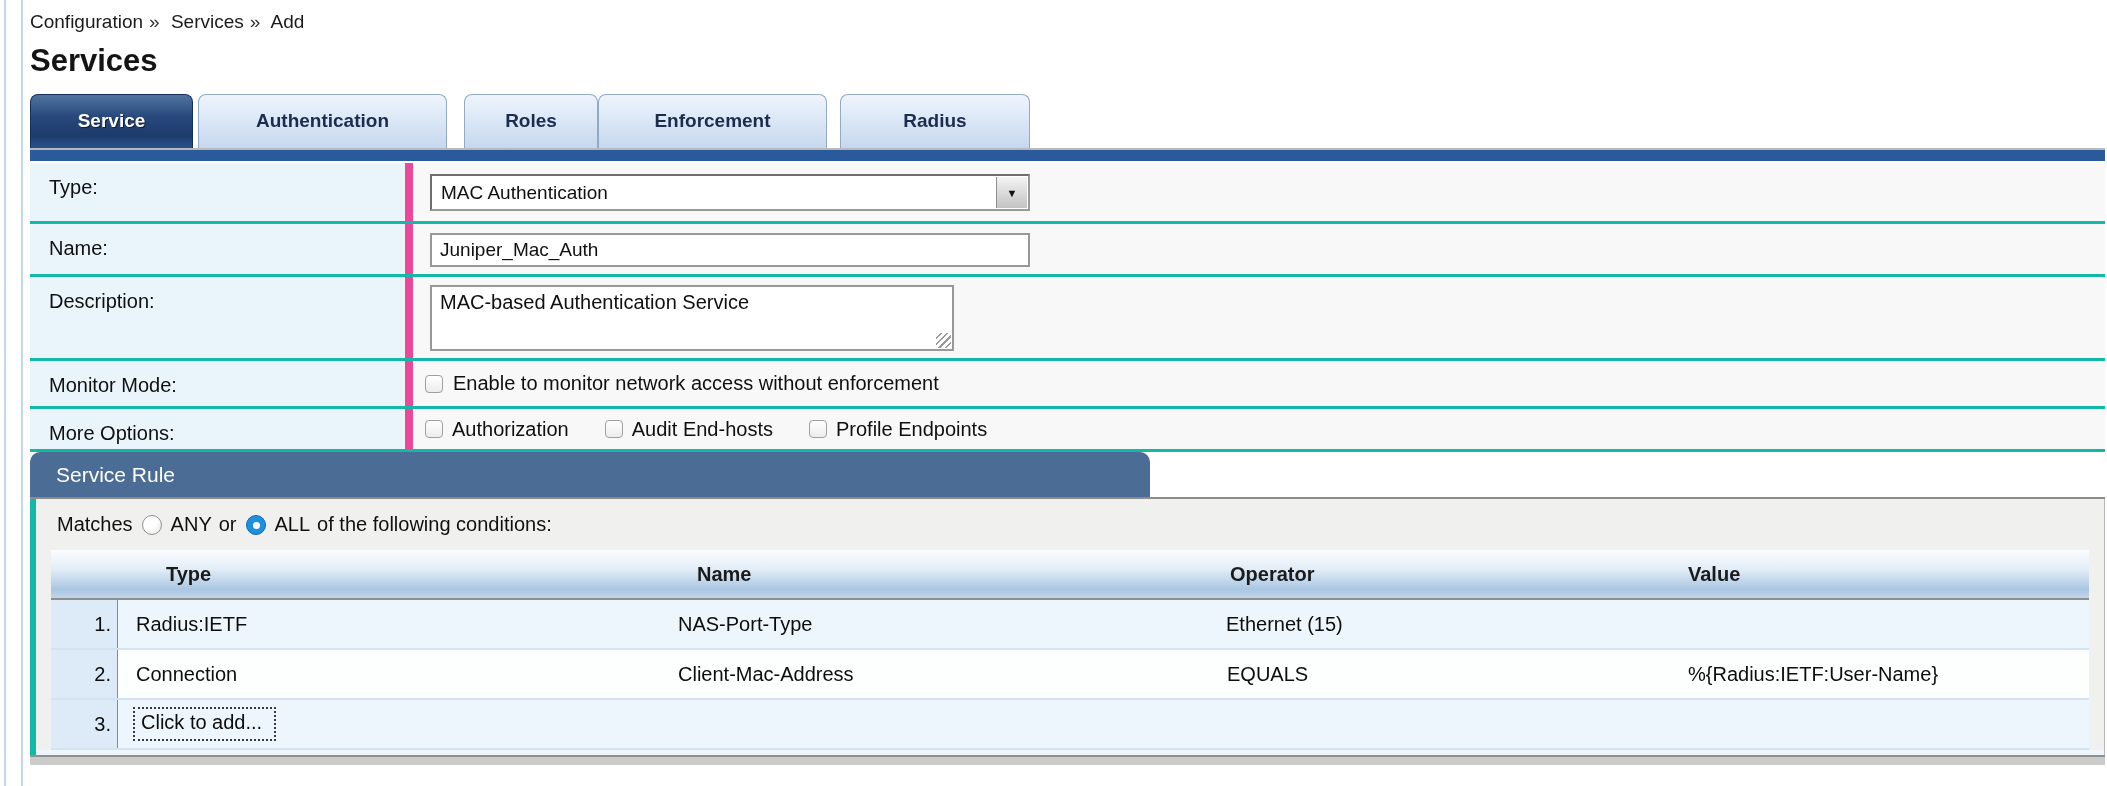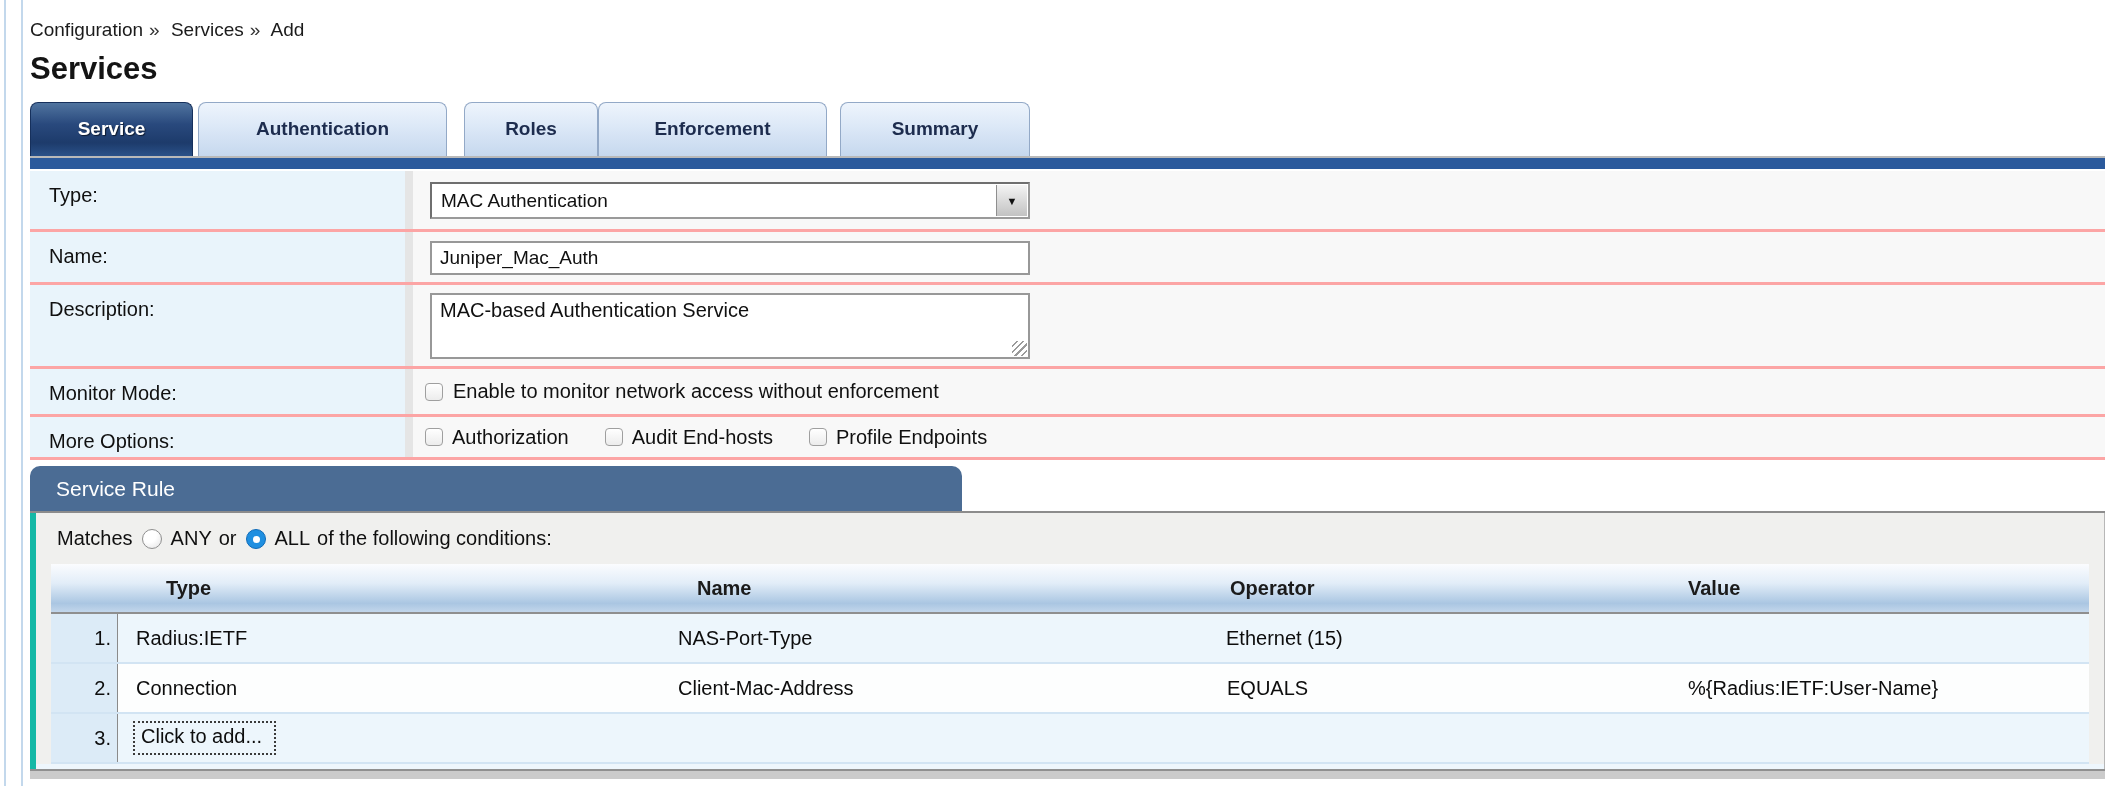--- a/index.html
+++ b/index.html
@@ -4,21 +4,21 @@
 <style>
   * { margin:0; padding:0; box-sizing:border-box; }
   html,body { background:#ffffff; font-family:"Liberation Sans", sans-serif; }
   .screen { position:relative; width:2107px; height:786px; background:#fff; overflow:hidden; }
 
   
   .pane-line { position:absolute; top:0; bottom:0; width:2px; background:#c3d8ec; }
   .pane-line.l1 { left:4px; }
   .pane-line.l2 { left:21px; }
 
-  .content { position:absolute; left:30px; right:2px; top:8px; }
+  .content { position:absolute; left:30px; right:2px; top:0; }
 
   .breadcrumb { padding-top:11px; font-size:19px; color:#1b1b1b; }
   .breadcrumb span { margin-right:6px; }
   .breadcrumb .sep { color:#333; margin-right:6px; }
 
   .page-title { margin-top:10px; font-size:31px; font-weight:600; color:#141414; }
 
   
   .tabs { display:flex; align-items:flex-end; margin-top:14px; height:55px; }
   .tab { height:54px; line-height:52px; text-align:center; font-size:19px; font-weight:bold;
@@ -29,56 +29,56 @@
   .tab.t-service { width:163px; margin-right:5px; }
   .tab.t-auth    { width:249px; margin-right:17px; }
   .tab.t-roles   { width:134px; }
   .tab.t-enf     { width:229px; margin-right:13px; }
   .tab.t-sum     { width:190px; }
 
   .blue-bar { height:13px; background:#2b5a9c; border-top:2px solid #b9b9b9; }
 
   
   .form { margin-top:2px; }
-  .frow { display:flex; column-gap:8px; border-bottom:3px solid #fca5a5; background:#e5e5e5; }
+  .frow { display:flex; column-gap:8px; border-bottom:3px solid #14b8a6; background:#ec4899; }
   .fcell-label { width:375px; background:#e9f4fb; font-size:20px; color:#101010; padding:13px 0 0 19px; }
   .fcell-value { flex:1; background:#f8f8f8; font-size:20px; color:#101010; }
   .frow.r-type { height:61px; }
   .frow.r-name { height:53px; }
   .frow.r-desc { height:84px; }
   .frow.r-mon  { height:48px; }
   .frow.r-more { height:43px; }
 
   
   .select-box { position:relative; margin:11px 0 0 17px; width:600px; height:37px; background:#fff;
                 border:2px solid; border-color:#6f6f6f #9a9a9a #9a9a9a #6f6f6f;
                 display:flex; align-items:center; padding-left:9px; font-size:19px; }
   .select-arrow { position:absolute; right:1px; top:1px; bottom:1px; width:31px;
                   background:linear-gradient(180deg,#f4f4f4,#c2c2c2); border-left:1px solid #8f8f8f;
                   display:flex; align-items:center; justify-content:center; font-size:11px; color:#111; }
 
   .text-input { margin:9px 0 0 17px; width:600px; height:34px; background:#fff;
                 border:2px solid #989898; display:flex; align-items:center; padding-left:8px; font-size:19px; }
 
-  .textarea { position:relative; margin:8px 0 0 17px; width:600px; height:66px; background:#fff;
+  .textarea { position:relative; margin:8px 0 0 17px; width:524px; height:66px; background:#fff;
               border:2px solid #989898; padding:4px 8px; font-size:20px; }
   .resize-grip { position:absolute; right:1px; bottom:1px; width:15px; height:15px;
                  background:repeating-linear-gradient(135deg, transparent 0 3px, #9a9a9a 3px 4.5px); }
 
   
   .checkbox { display:inline-block; width:18px; height:18px; border:1px solid #9f9f9f; border-radius:4px;
               background:linear-gradient(180deg,#ffffff,#ececec); flex:0 0 auto; }
   .check-row { display:flex; align-items:center; height:100%; padding-left:12px; }
   .check-row .cb-label { margin-left:10px; }
   .opts { display:flex; align-items:center; height:100%; padding-left:12px; }
   .opts .opt { display:flex; align-items:center; margin-right:36px; }
   .opts .opt .cb-label { margin-left:9px; }
 
   
-  .sr-tab { margin-top:6px; width:932px; height:45px; background:#4b6c94; border-radius:10px 10px 0 0;
+  .sr-tab { width:1120px; height:45px; background:#4b6c94; border-radius:10px 10px 0 0;
             color:#fff; font-size:21px; line-height:45px; padding-left:26px; }
   .sr-grayline { height:2px; background:#8c8c8c; }
   .sr-section { background:#f0f0ee; border-left:6px solid #14b8a6; border-right:1px solid #b7b7b7; }
 
   .matches { height:51px; display:flex; align-items:center; padding-left:21px; font-size:20px; color:#101010; }
   .radio { width:20px; height:20px; border-radius:50%; margin:0 9px; flex:0 0 auto; }
   .radio.off { background:radial-gradient(circle at 35% 30%, #ffffff 40%, #e2e2e2); border:1px solid #8f8f8f; }
   .radio.on  { background:#1f8fe0; border:1px solid #0f6bb8; position:relative; }
   .radio.on::after { content:""; position:absolute; left:6px; top:6px; width:7px; height:7px;
                      border-radius:50%; background:#fff; }
@@ -120,21 +120,21 @@
       <span>Add</span>
     </div>
 
     <div class="page-title">Services</div>
 
     <div class="tabs">
       <div class="tab t-service active">Service</div>
       <div class="tab t-auth">Authentication</div>
       <div class="tab t-roles">Roles</div>
       <div class="tab t-enf">Enforcement</div>
-      <div class="tab t-sum">Summary</div>
+      <div class="tab t-sum">Radius</div>
     </div>
     <div class="blue-bar"></div>
 
     <div class="form">
       <div class="frow r-type">
         <div class="fcell-label">Type:</div>
         <div class="fcell-value">
           <div class="select-box">
             <span>MAC Authentication</span>
             <span class="select-arrow">▼</span>

